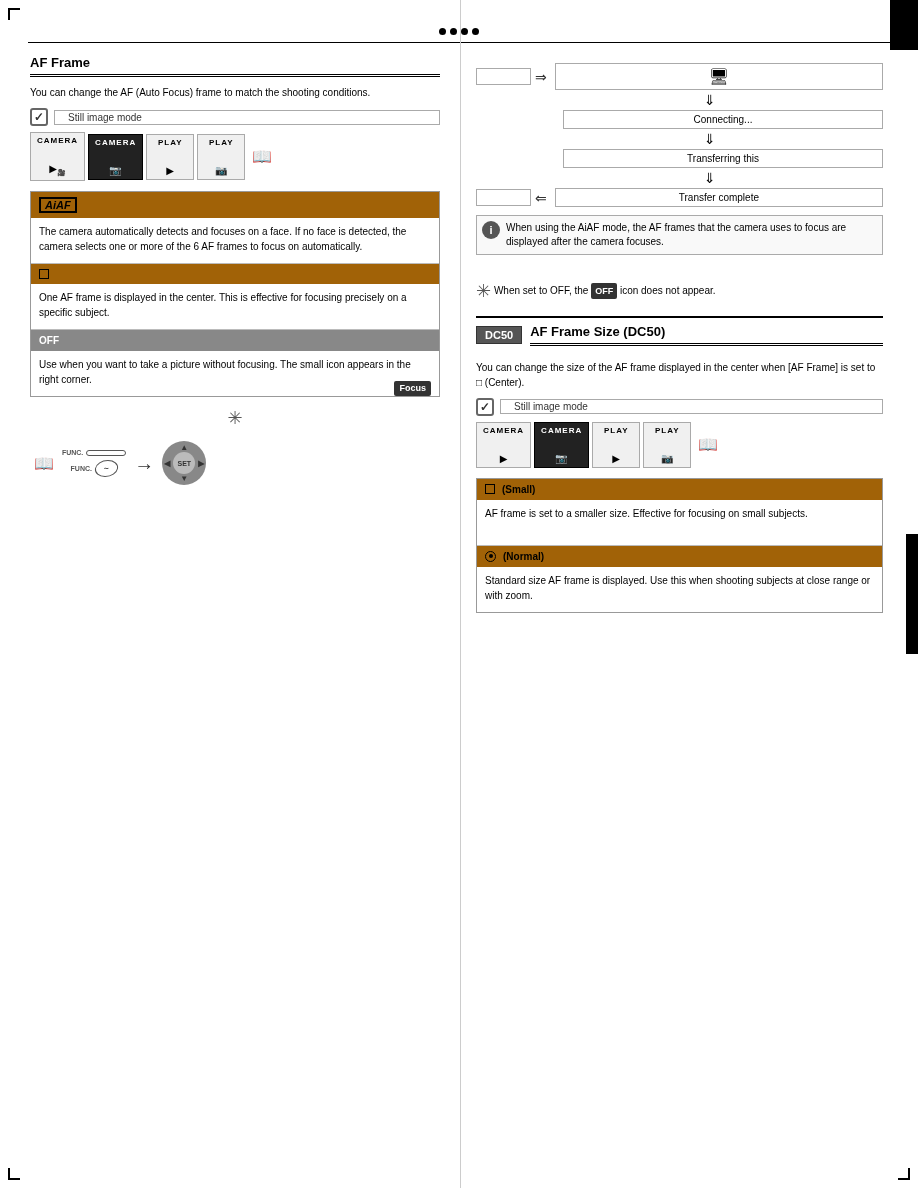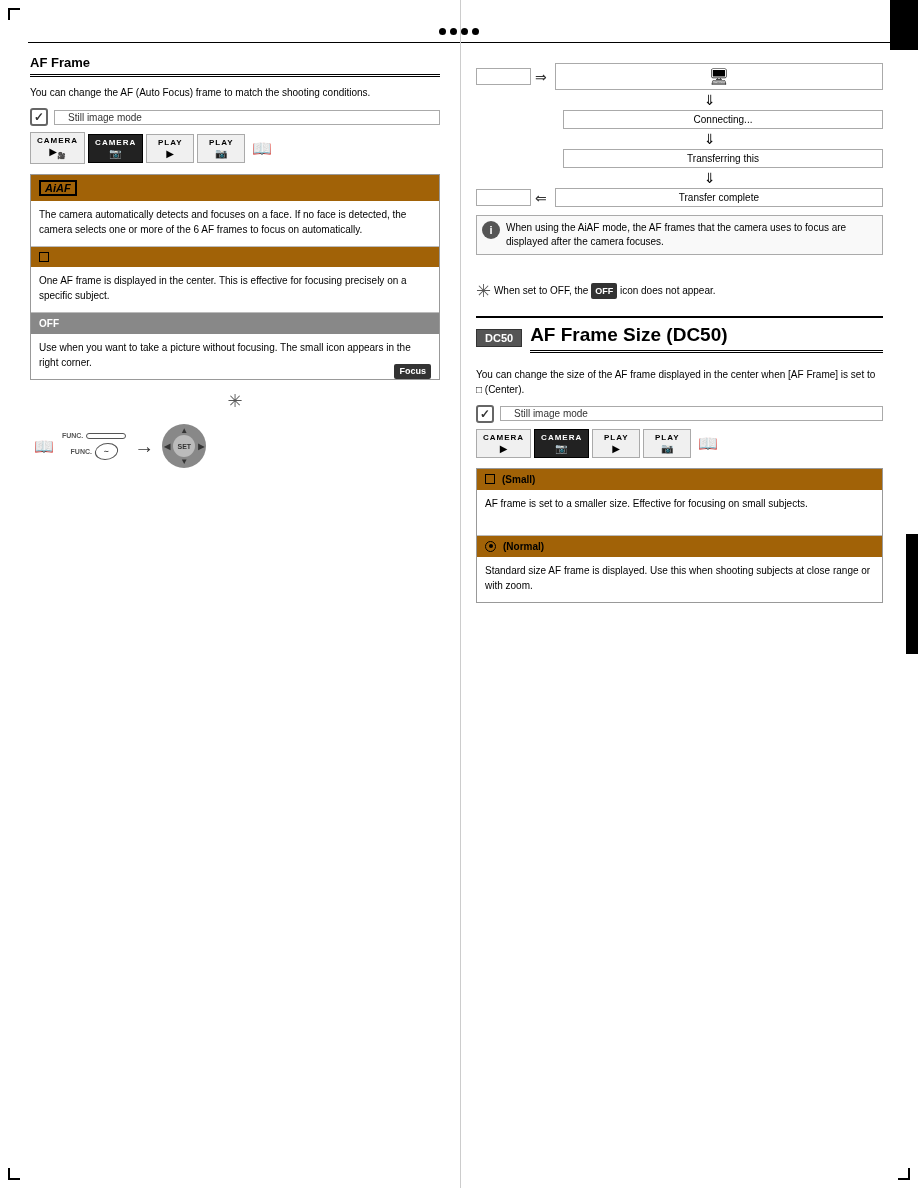--- a/index.html
+++ b/index.html
@@ -161,21 +161,21 @@
     }
 
     .mode-btn {
       border: 1px solid #aaa;
       padding: 3px 6px;
       font-size: 9px;
       background: #f0f0f0;
       display: flex;
       flex-direction: column;
       align-items: center;
-      gap: 1px;
+      gap: 18px;
       min-width: 48px;
     }
 
     .mode-btn.active {
       background: #222;
       color: #fff;
       border-color: #000;
     }
 
     .mode-btn-label {
@@ -651,21 +651,21 @@
       <span style="font-size:18px;color:#555;vertical-align:middle;">✳</span>
       <span>When set to OFF, the</span>
       <span class="off-badge-inline">OFF</span>
       <span>icon does not appear.</span>
     </div>
 
     <hr class="h-rule">
 
     <div style="display:flex;align-items:center;gap:8px;margin-bottom:6px;">
       <div class="dc50-badge">DC50</div>
-      <div class="section-title-right" style="flex:1;font-size:19px;font-weight:bold;border-bottom:3px double #000;padding-bottom:4px;">AF Frame Size (DC50)</div>
+      <div class="section-title-right" style="flex:1;font-size:13px;font-weight:bold;border-bottom:3px double #000;padding-bottom:4px;">AF Frame Size (DC50)</div>
     </div>
 
     <p class="body-text">You can change the size of the AF frame displayed in the center when [AF Frame] is set to □ (Center).</p>
 
     <div class="checkbox-row">
       <div class="check-icon">✓</div>
       <div class="checkbox-label">Still image mode</div>
     </div>
 
     <div class="mode-buttons">

